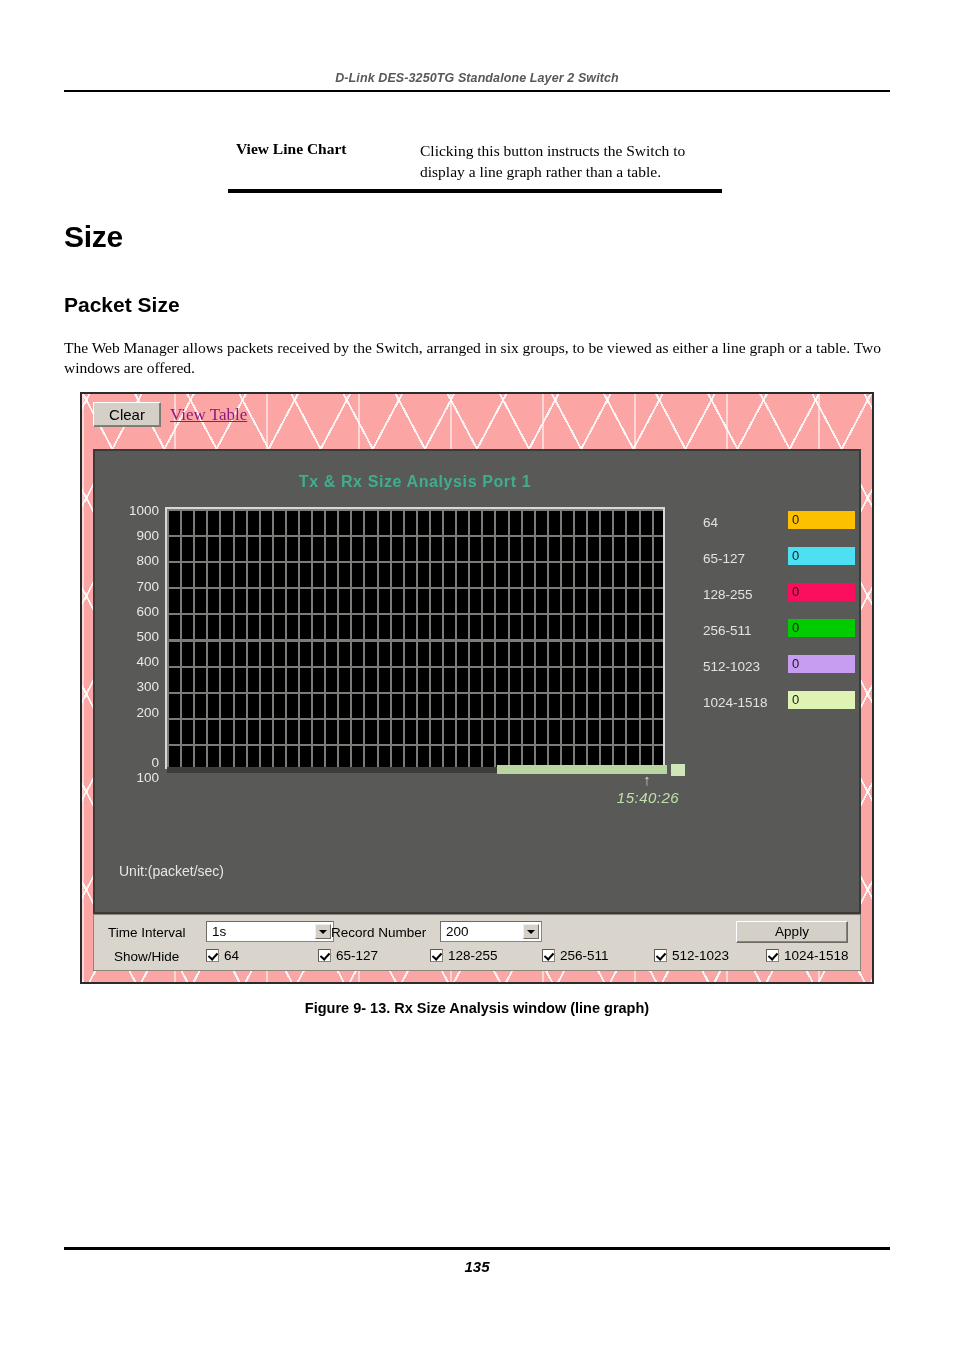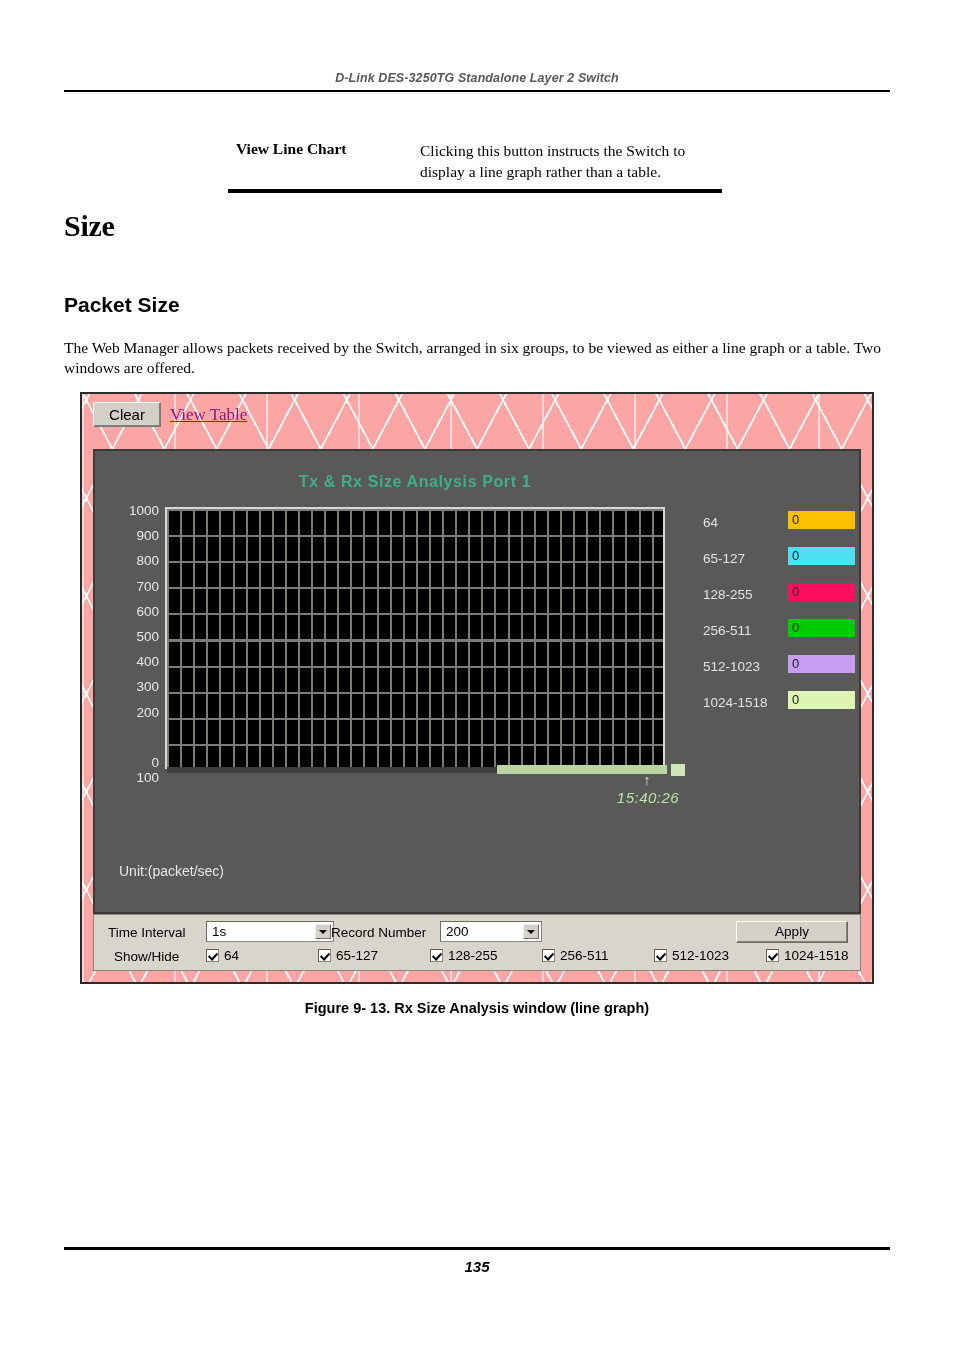--- a/index.html
+++ b/index.html
@@ -64,22 +64,22 @@
     position: absolute;
     left: 228px; top: 189px;
     width: 494px;
     height: 4px;
     background: #000;
   }
 
   
   .h1-size {
     position: absolute;
-    left: 64px; top: 209px;
-    font-family: Liberation Serif, serif;
+    left: 64px; top: 220px;
+    font-family: Liberation Sans, sans-serif;
     font-weight: bold;
     font-size: 30px;
     letter-spacing: -0.3px;
     text-align: center;
   }
   .h2-packet {
     position: absolute;
     left: 64px; top: 293px;
     font-family: "Liberation Sans", sans-serif;
     font-weight: bold;

